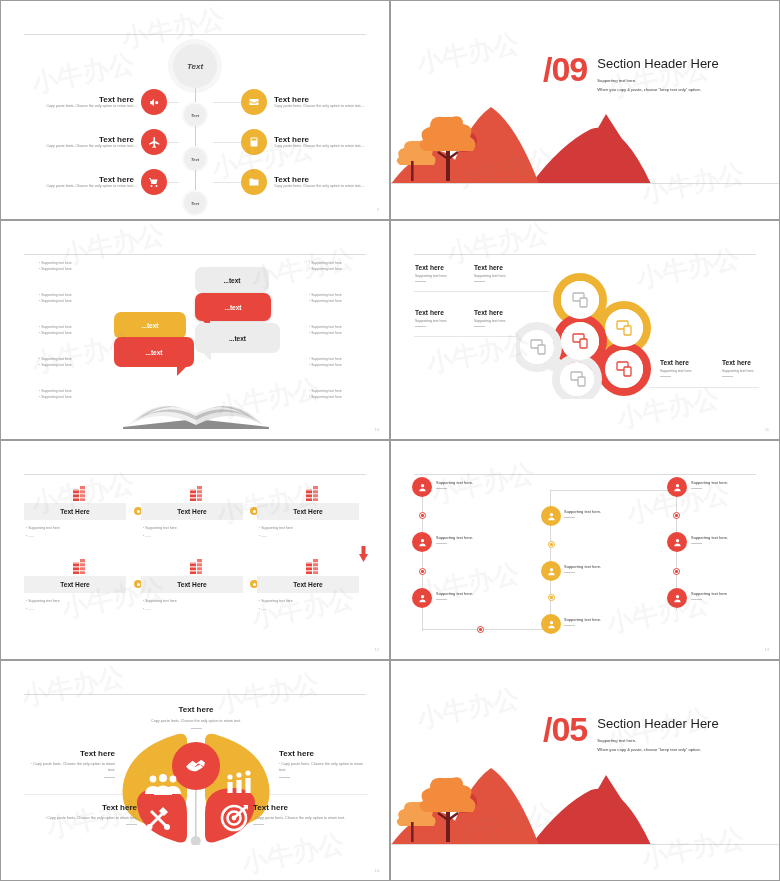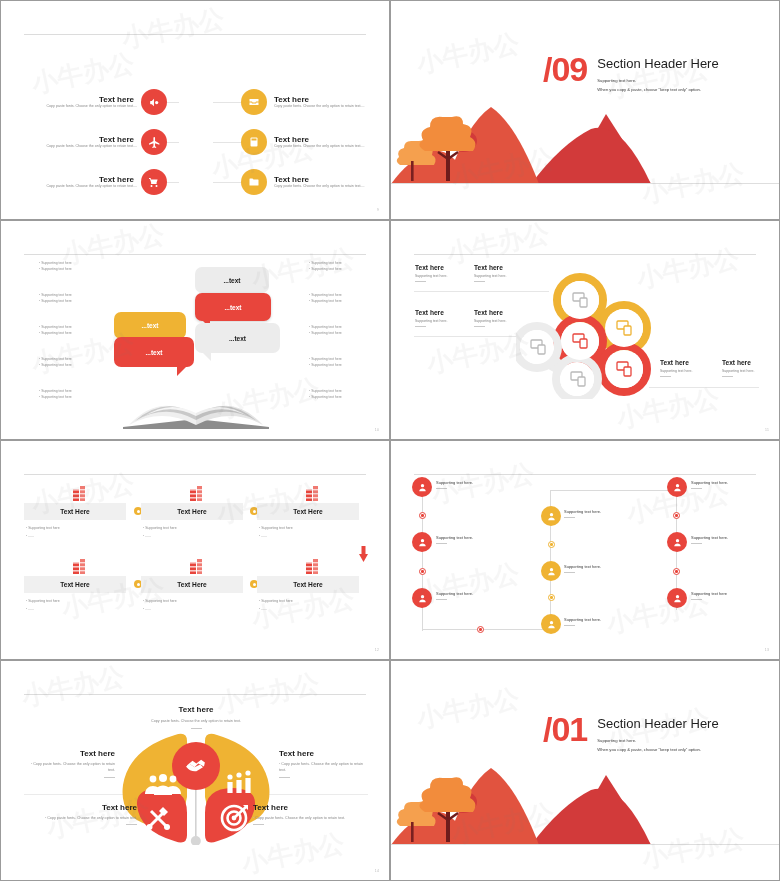--- a/index.html
+++ b/index.html
@@ -88,20 +88,29 @@
   .s7-h { font-size:8px; font-weight:bold; color:#1b1b1b; }
   .s7-p { font-size:3.7px; color:#8a8a8a; line-height:1.7; }
   .s7-ln { position:absolute; height:1px; background:#ebebeb; }
 </style>
 </head>
 <body>
 
 <div class="slide">
   <div class="rule"></div>
 
+  <div class="s1-center">
+    <div class="s1-big">Text</div>
+    <div class="s1-line" style="height:16px"></div>
+    <div class="s1-sm">Text</div>
+    <div class="s1-line"></div>
+    <div class="s1-sm">Text</div>
+    <div class="s1-line"></div>
+    <div class="s1-sm">Text</div>
+  </div>
 
   <div class="s1-connL" style="left:150px;width:28px;top:101px"></div>
   <div class="s1-connL" style="left:150px;width:28px;top:141px"></div>
   <div class="s1-connL" style="left:150px;width:28px;top:181px"></div>
   <div class="s1-connL" style="left:212px;width:28px;top:101px"></div>
   <div class="s1-connL" style="left:212px;width:28px;top:141px"></div>
   <div class="s1-connL" style="left:212px;width:28px;top:181px"></div>
 
   <div class="s1-row" style="left:18px;top:88px">
     <div class="s1-txtL" style="width:122px">
@@ -723,21 +732,21 @@
   <div class="wm">
     <span style="left:20px;top:8px">小牛办公</span>
       <span style="left:215px;top:15px">小牛办公</span>
     <span style="left:45px;top:140px">小牛办公</span>
       <span style="left:240px;top:175px">小牛办公</span>
   </div>
 </div>
 
 <div class="slide">
   <div class="sec-wrap">
-    <div class="sec-num">/01</div>
+    <div class="sec-num">/05</div>
     <div>
       <div class="sec-title">Section Header Here</div>
       <div class="sec-sub">Supporting text here.</div>
       <div class="sec-sub">When you copy &amp; paste, choose "keep text only" option.</div>
     </div>
   </div>
   <svg style="position:absolute;left:0;bottom:35px;width:270px;height:95px" viewBox="0 0 270 95" preserveAspectRatio="none">
     <path d="M55 95 L95 25 L140 95 Z" fill="#D23A3A" transform="translate(120,0)"></path>
     <path d="M0 95 Q30 55 60 40 Q90 30 120 95 Z" fill="#D23A3A" transform="translate(140,0)"></path>
     <path d="M55 95 Q75 35 100 18 Q125 35 148 95 Z" fill="#E1533F"></path>

